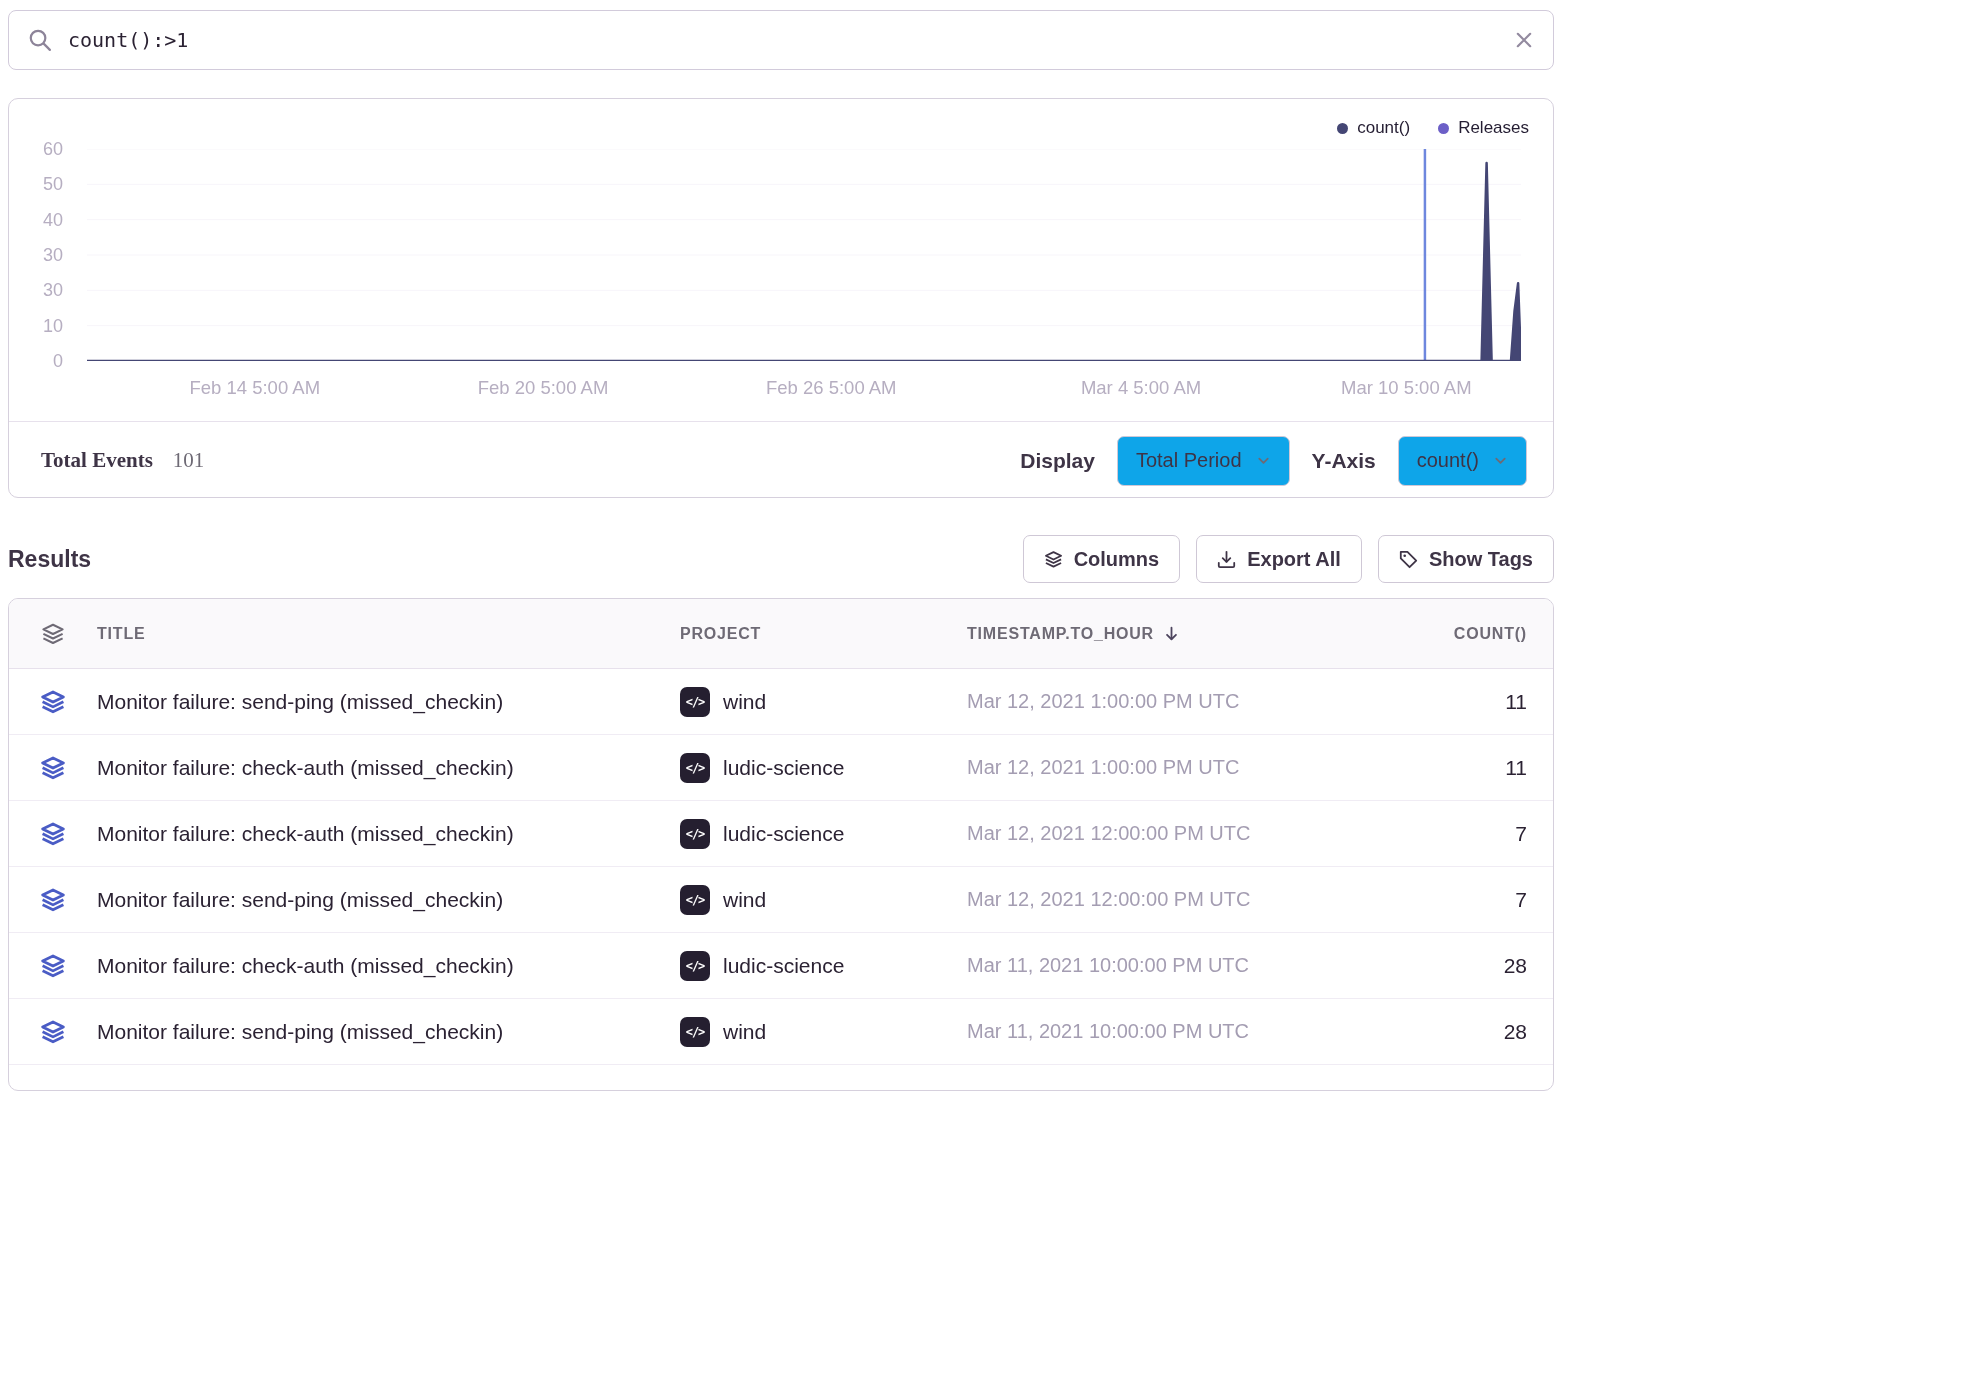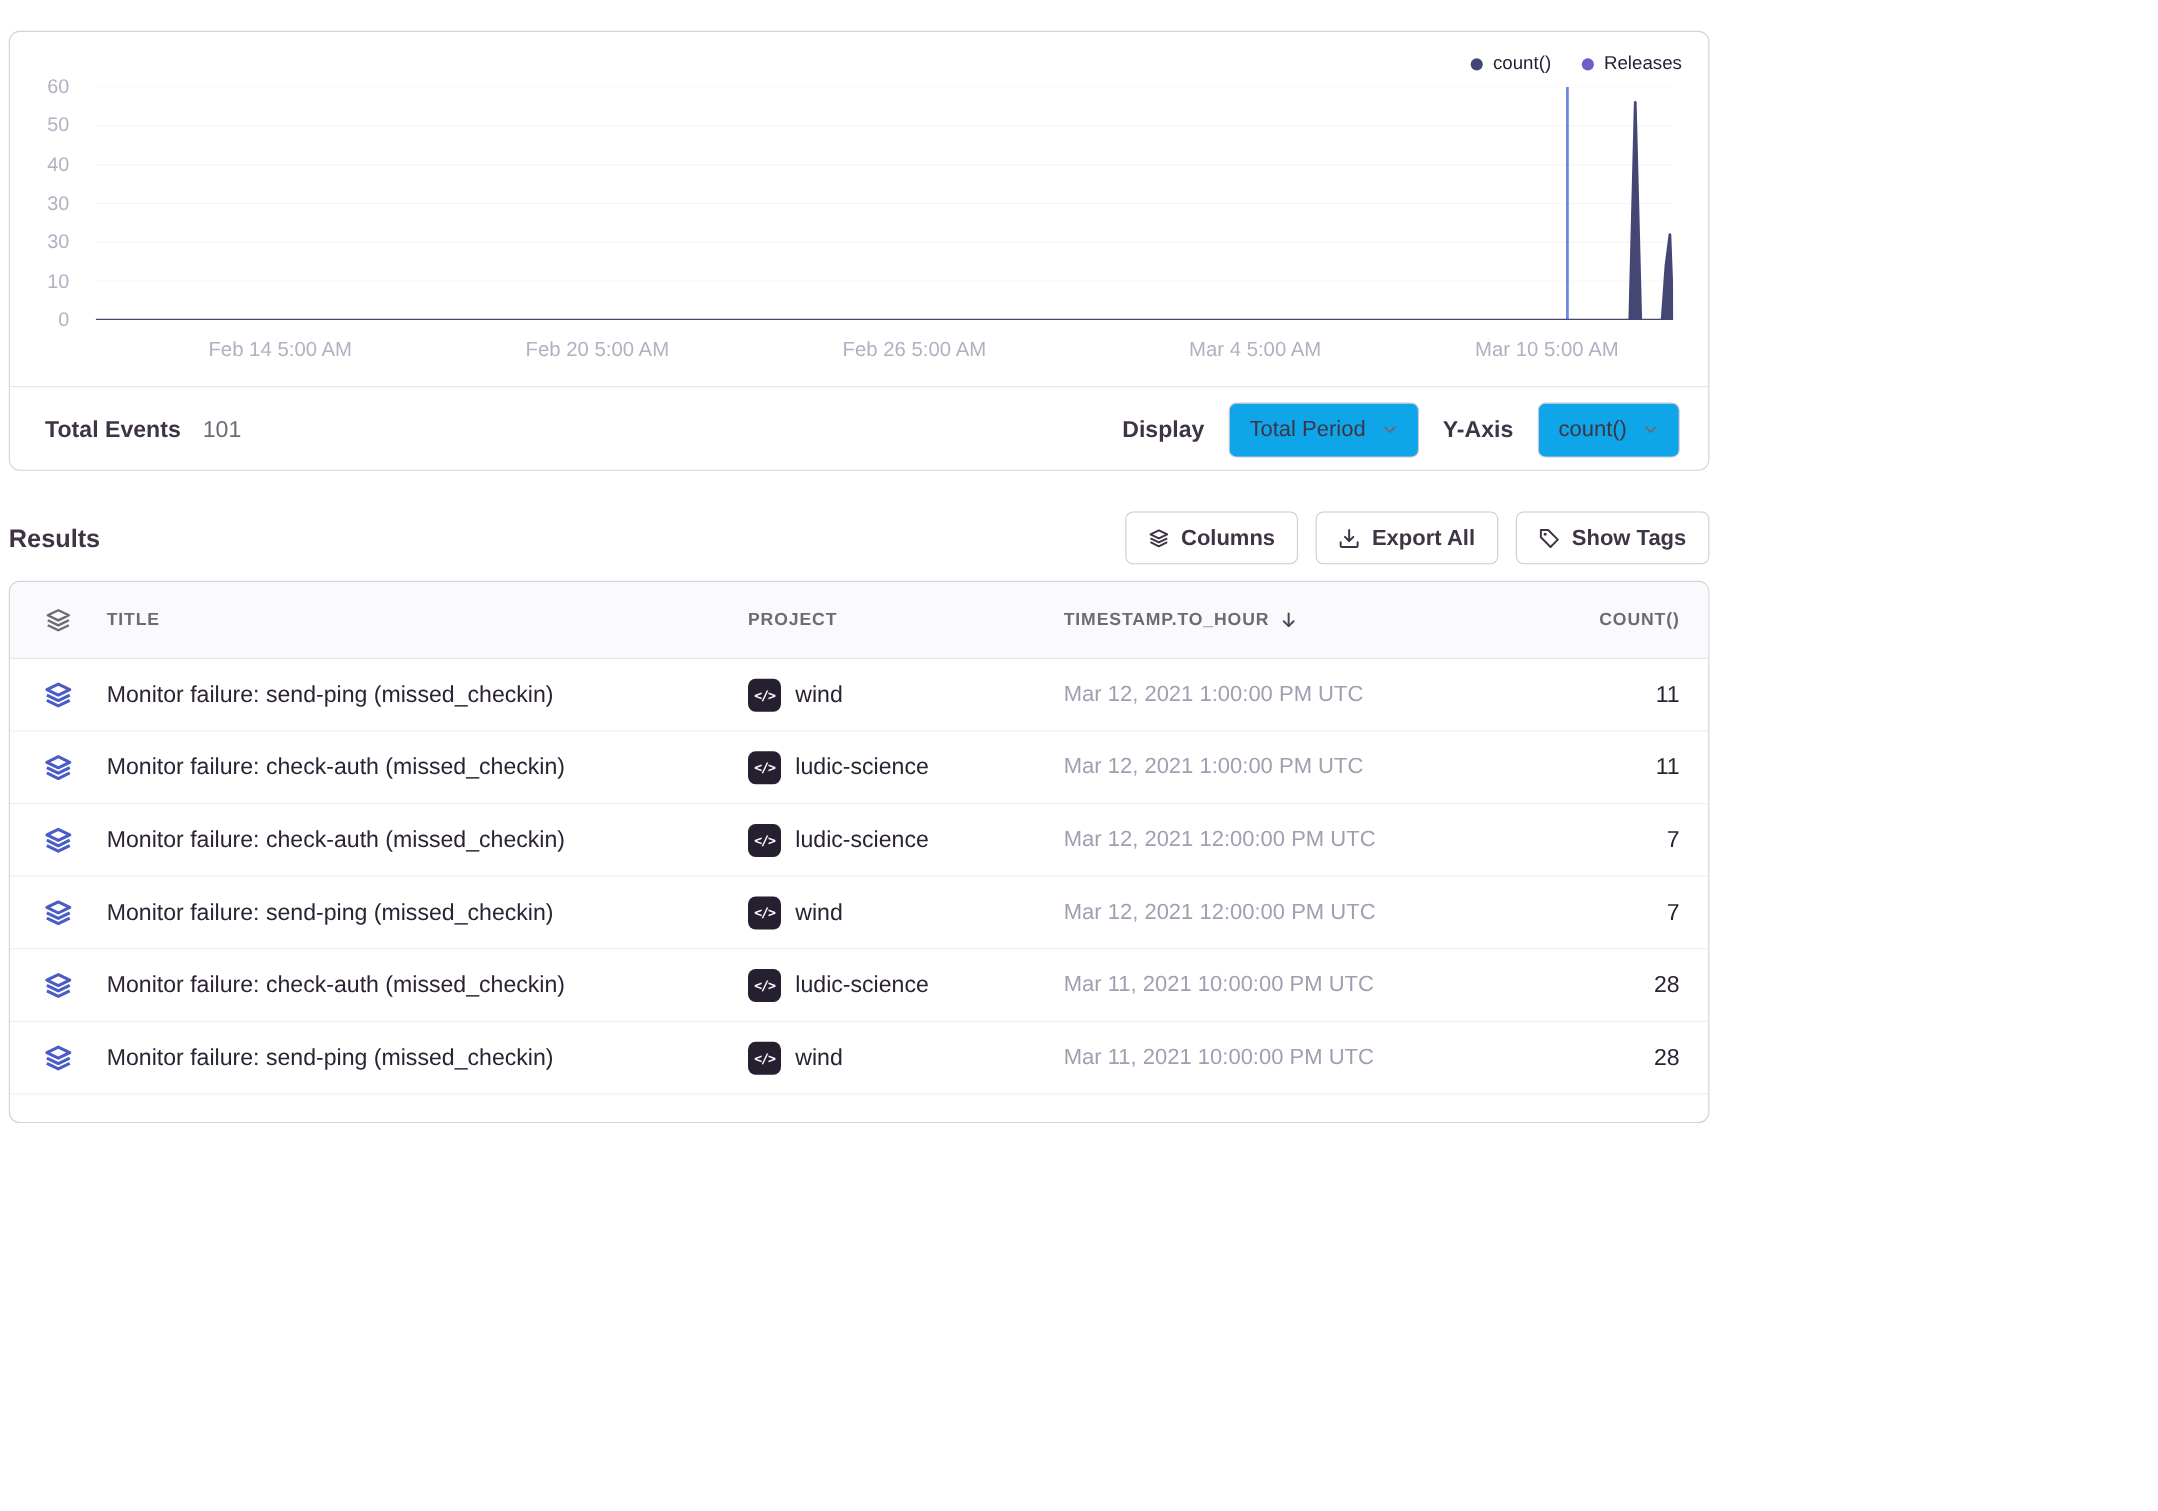--- a/index.html
+++ b/index.html
@@ -44,21 +44,21 @@
   .chart-y-axis { position: absolute; left: -74px; top: 0; bottom: 0; width: 62px; }
   .y-tick { position: absolute; right: 12px; transform: translateY(-50%); font-size: 18px; color: #b6aec1; }
 
   .chart-x-axis { height: 60px; margin: 0 32px 0 78px; position: relative; }
   .x-tick { position: absolute; top: 16px; transform: translateX(-50%); font-size: 18.5px; color: #b6aec1; white-space: nowrap; }
 
   .chart-footer {
     display: flex; align-items: center; justify-content: space-between;
     height: 78px; border-top: 1px solid #e7e1ec; padding: 0 26px 0 32px;
   }
-  .cf-left { display: flex; align-items: baseline; gap: 20px; }
+  .cf-left { display: flex; align-items: baseline; gap: 20px; font-family: Liberation Serif, serif; }
   .cf-label { font-weight: 700; font-size: 21px; color: #3e3446; }
   .cf-value { font-size: 21px; color: #6e6a75; }
   .cf-right { display: flex; align-items: center; gap: 22px; }
   .dropdown {
     display: flex; align-items: center; gap: 14px; height: 50px; padding: 0 18px;
     border: 1.5px solid #cfc8d6; border-radius: 7px; background: #0ea5e9;
     font-family: "Liberation Sans", sans-serif;
     font-size: 20px; font-weight: 500; color: #3e3446; cursor: pointer;
   }
   .chev { color: #6e6a75; display: flex; align-items: center; }
@@ -105,20 +105,34 @@
   .stack-icon { display: flex; align-items: center; cursor: pointer; }
   .head-stack { color: #6e6a75; }
   .row-stack { color: #4a5cc5; }
   .table-footer { height: 25px; }
 </style>
 </head>
 <body>
 
 <div class="page">
 
+  <div class="search-bar">
+    <span class="sicon">
+      <svg viewBox="0 0 20 20" width="26" height="26" fill="none" stroke="currentColor" stroke-width="1.7" stroke-linecap="round">
+          <circle cx="8.5" cy="8.5" r="5.6"></circle>
+          <path d="M13 13l4.6 4.6"></path>
+        </svg>
+    </span>
+    <span class="search-query">count():&gt;1</span>
+    <span class="clear-btn">
+      <svg viewBox="0 0 16 16" width="22" height="22" fill="none" stroke="currentColor" stroke-width="1.6" stroke-linecap="round">
+          <path d="M3.5 3.5l9 9M12.5 3.5l-9 9"></path>
+        </svg>
+    </span>
+  </div>
 
   <section class="panel chart-panel">
     <div class="chart-legend">
         <div class="legend-item">
           <span class="legend-dot" style="background: rgb(68, 70, 116);"></span>
           <span>count()</span>
         </div>
         <div class="legend-item">
           <span class="legend-dot" style="background: rgb(108, 95, 199);"></span>
           <span>Releases</span>

